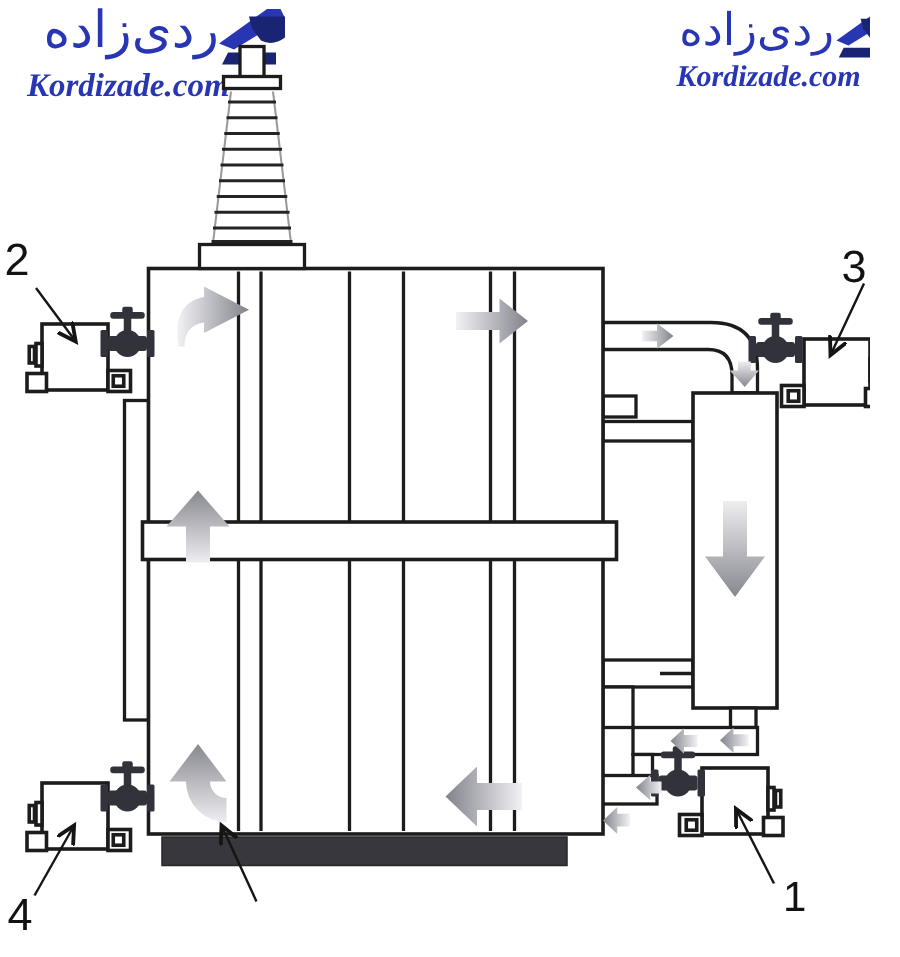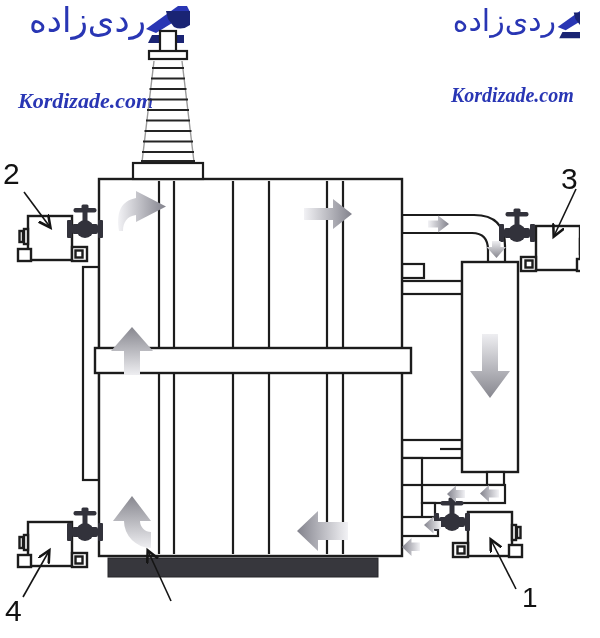--- a/index.html
+++ b/index.html
@@ -3,21 +3,21 @@
 <meta charset="utf-8">
 <style>
   html,body{margin:0;padding:0;background:#ffffff;}
   .stage{position:relative;width:580px;height:638px;background:#fff;overflow:hidden;
          font-family:"Liberation Sans",sans-serif;}
   .fa-brand{position:absolute;direction:rtl;color:#2936b4;
             font-family:"DejaVu Sans",sans-serif;text-align:right;white-space:nowrap;}
   .fa-tl{left:6px;top:-4px;width:140px;font-size:34px;line-height:48px;}
   .fa-tr{left:420px;top:0px;width:136px;font-size:30px;line-height:42px;}
   .site{position:absolute;color:#2936b4;font-family:"Liberation Serif",serif;
-        font-style:italic;font-weight:600;white-space:nowrap;margin-top:44px;}
+        font-style:italic;font-weight:600;white-space:nowrap;}
   .site-tl{left:18px;top:44px;font-size:22px;}
   .site-tr{left:451px;top:40px;font-size:20px;}
   .logo{position:absolute;}
   .logo-tl{left:143px;top:3px;}
   .logo-tr{left:556px;top:6px;}
   .callout{position:absolute;color:#121212;font-family:"Liberation Sans",sans-serif;}
   .n1{left:522px;top:582px;font-size:28px;}
   .n2{left:3px;top:157px;font-size:30px;}
   .n3{left:561px;top:162px;font-size:30px;}
   .n4{left:5px;top:594px;font-size:30px;}

